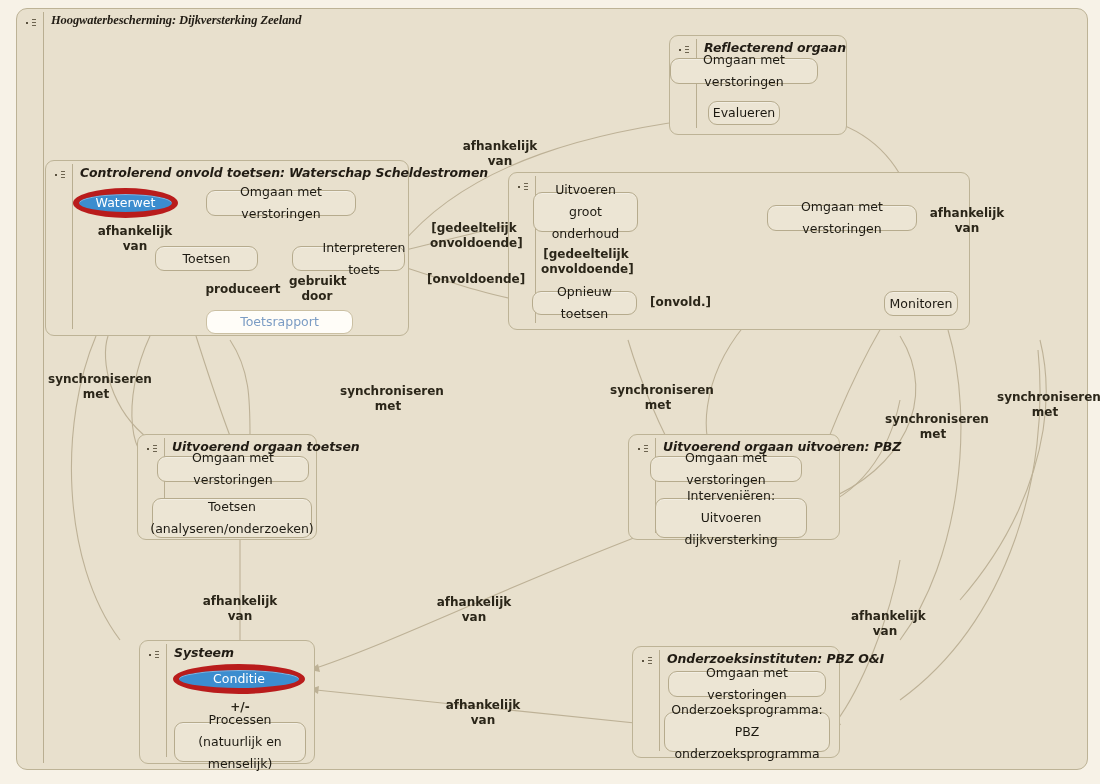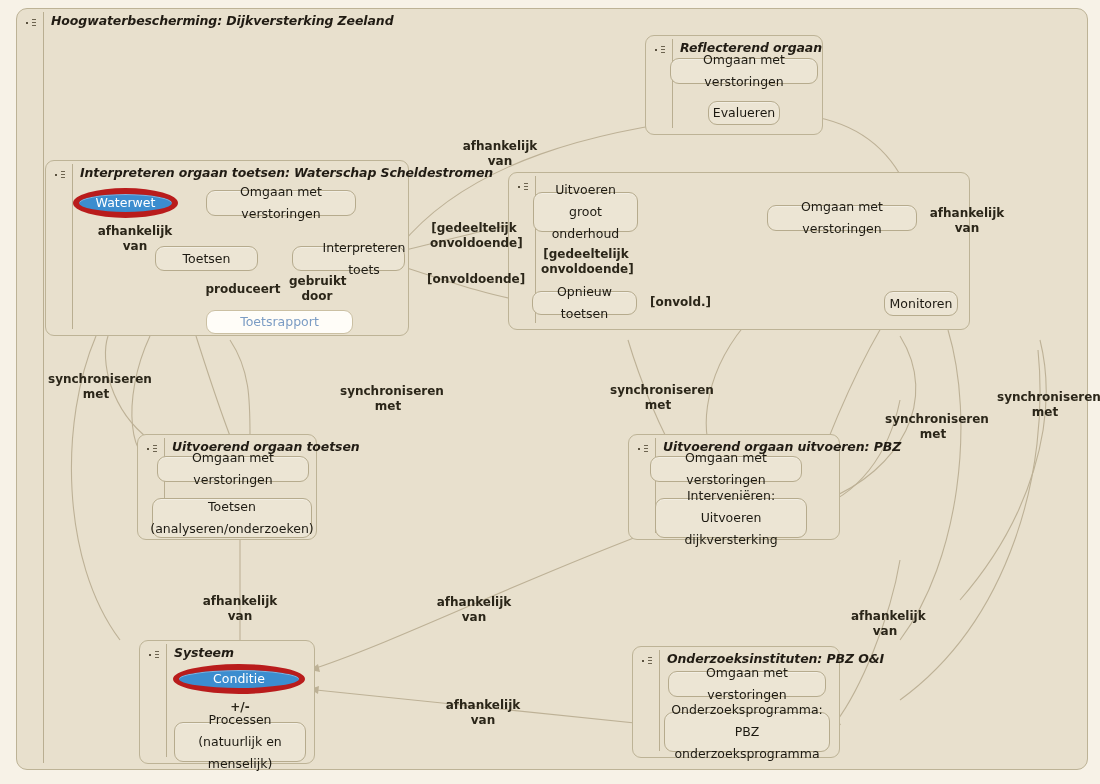--- a/index.html
+++ b/index.html
@@ -19,20 +19,21 @@
   
   .pkg {
     position: absolute;
     background: #e8e0cd;
     border: 1px solid #bdb396;
     border-radius: 9px;
   }
   .pkg.outer {
     background: #e8e0cd;
     border-radius: 11px;
+    font-family: Liberation Serif, serif;
   }
   .pkg-title {
     position: absolute;
     left: 34px;
     top: 4px;
     font-style: italic;
     font-weight: bold;
     font-size: 12.5px;
     color: #211c14;
     white-space: nowrap;
@@ -219,36 +220,36 @@
     <path d="M948,330 C975,420 960,560 900,640"></path>
     <path d="M1038,350 C1050,470 1010,620 900,700"></path>
 
     <path d="M96,336 C60,420 60,560 120,640"></path>
 
     <path d="M802,512 C860,500 890,450 900,400"></path>
 
     <path d="M744,326 C700,380 700,440 716,462"></path>
   </svg>
 
-  <div class="pkg" style="left:645px; top:35px; width:178px; height:100px;">
+  <div class="pkg" style="left:669px; top:35px; width:178px; height:100px;">
     <div class="pkg-icon">
       <span class="dot"></span>
         <span class="bar"></span>
     </div>
     <div class="pkg-sep"></div>
     <div class="pkg-title">Reflecterend orgaan</div>
   </div>
 
   <div class="pkg" style="left:45px; top:160px; width:364px; height:176px;">
     <div class="pkg-icon">
       <span class="dot"></span>
         <span class="bar"></span>
     </div>
     <div class="pkg-sep"></div>
-    <div class="pkg-title">Interpreteren orgaan toetsen: Waterschap Scheldestromen</div>
+    <div class="pkg-title">Controlerend onvold toetsen: Waterschap Scheldestromen</div>
   </div>
 
   <div class="pkg" style="left:508px; top:172px; width:462px; height:158px;">
     <div class="pkg-icon">
       <span class="dot"></span>
         <span class="bar"></span>
     </div>
     <div class="pkg-sep"></div>
   </div>
 

